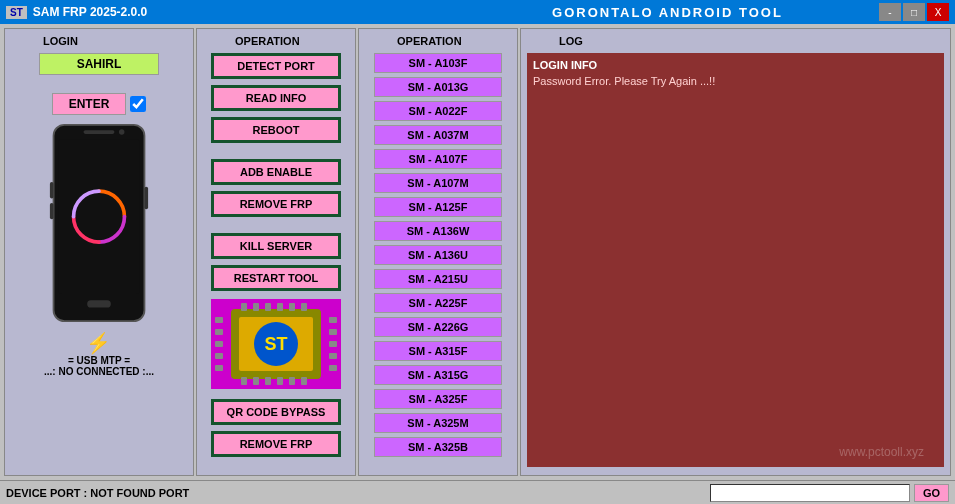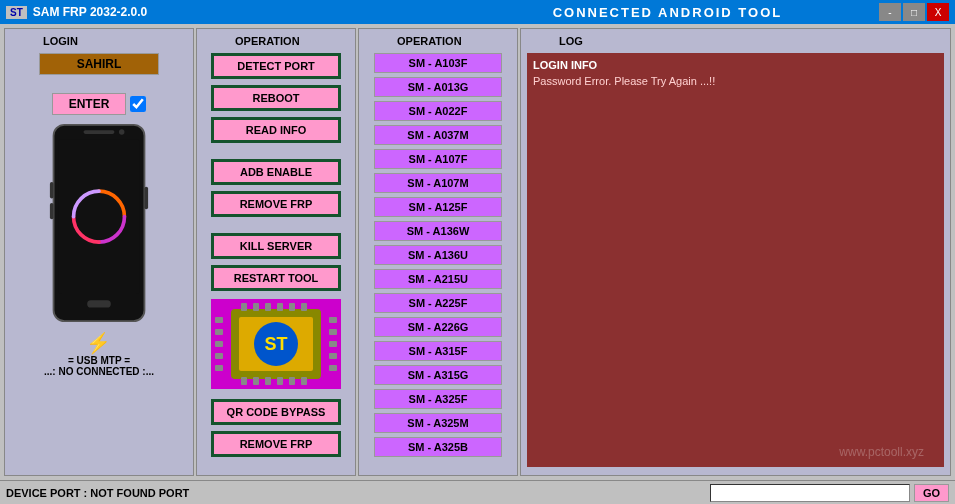--- a/index.html
+++ b/index.html
@@ -80,21 +80,21 @@
 
     
     #login-panel {
       width: 190px;
       flex-shrink: 0;
     }
     .login-username-btn {
       display: block;
       width: 120px;
       margin: 0 auto 16px;
-      background: #a16207;
+      background: #bef264;
       border: 1px solid #999;
       padding: 3px 0;
       text-align: center;
       font-weight: bold;
       font-size: 12px;
       cursor: pointer;
     }
     .login-enter-row {
       display: flex;
       align-items: center;
@@ -280,22 +280,22 @@
       font-size: 11px;
       cursor: pointer;
       font-weight: bold;
     }
   </style>
 </head>
 <body>
 
 <div id="titlebar">
   <span class="app-icon">ST</span>
-  <span class="title-text">SAM FRP 2032-2.0.0</span>
-  <span class="brand-text">CONNECTED  ANDROID  TOOL</span>
+  <span class="title-text">SAM FRP 2025-2.0.0</span>
+  <span class="brand-text">GORONTALO  ANDROID  TOOL</span>
   <div class="win-btns">
     <button class="win-btn">-</button>
     <button class="win-btn">□</button>
     <button class="win-btn close">X</button>
   </div>
 </div>
 
 <div id="main">
 
   <div class="panel" id="login-panel">
@@ -336,22 +336,22 @@
       <div class="usb-icon">⚡</div>
       <div class="usb-label">= USB MTP =</div>
       <div class="no-connected">...: NO CONNECTED :...</div>
     </div>
   </div>
 
   <div class="panel" id="operation-panel1">
     <div class="panel-title">OPERATION</div>
 
     <button class="op-btn">DETECT PORT</button>
+    <button class="op-btn">READ INFO</button>
     <button class="op-btn">REBOOT</button>
-    <button class="op-btn">READ INFO</button>
     <div class="op-separator"></div>
     <button class="op-btn">ADB ENABLE</button>
     <button class="op-btn">REMOVE FRP</button>
     <div class="op-separator"></div>
     <button class="op-btn">KILL SERVER</button>
     <button class="op-btn">RESTART TOOL</button>
 
     <div class="chip-container">
       <svg width="130" height="90" viewBox="0 0 130 90">
 

